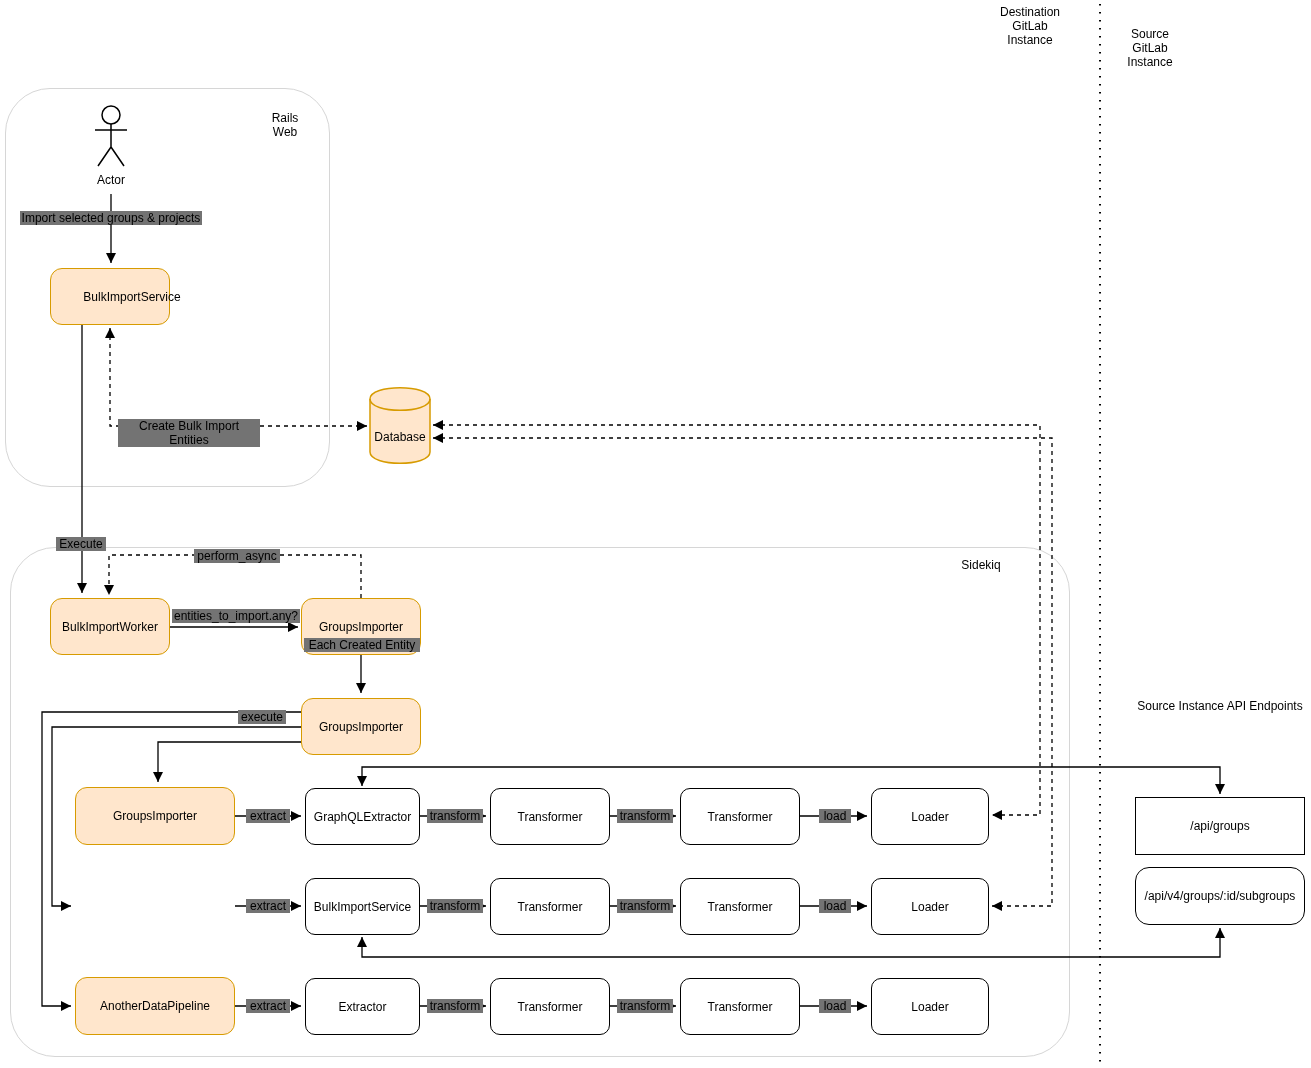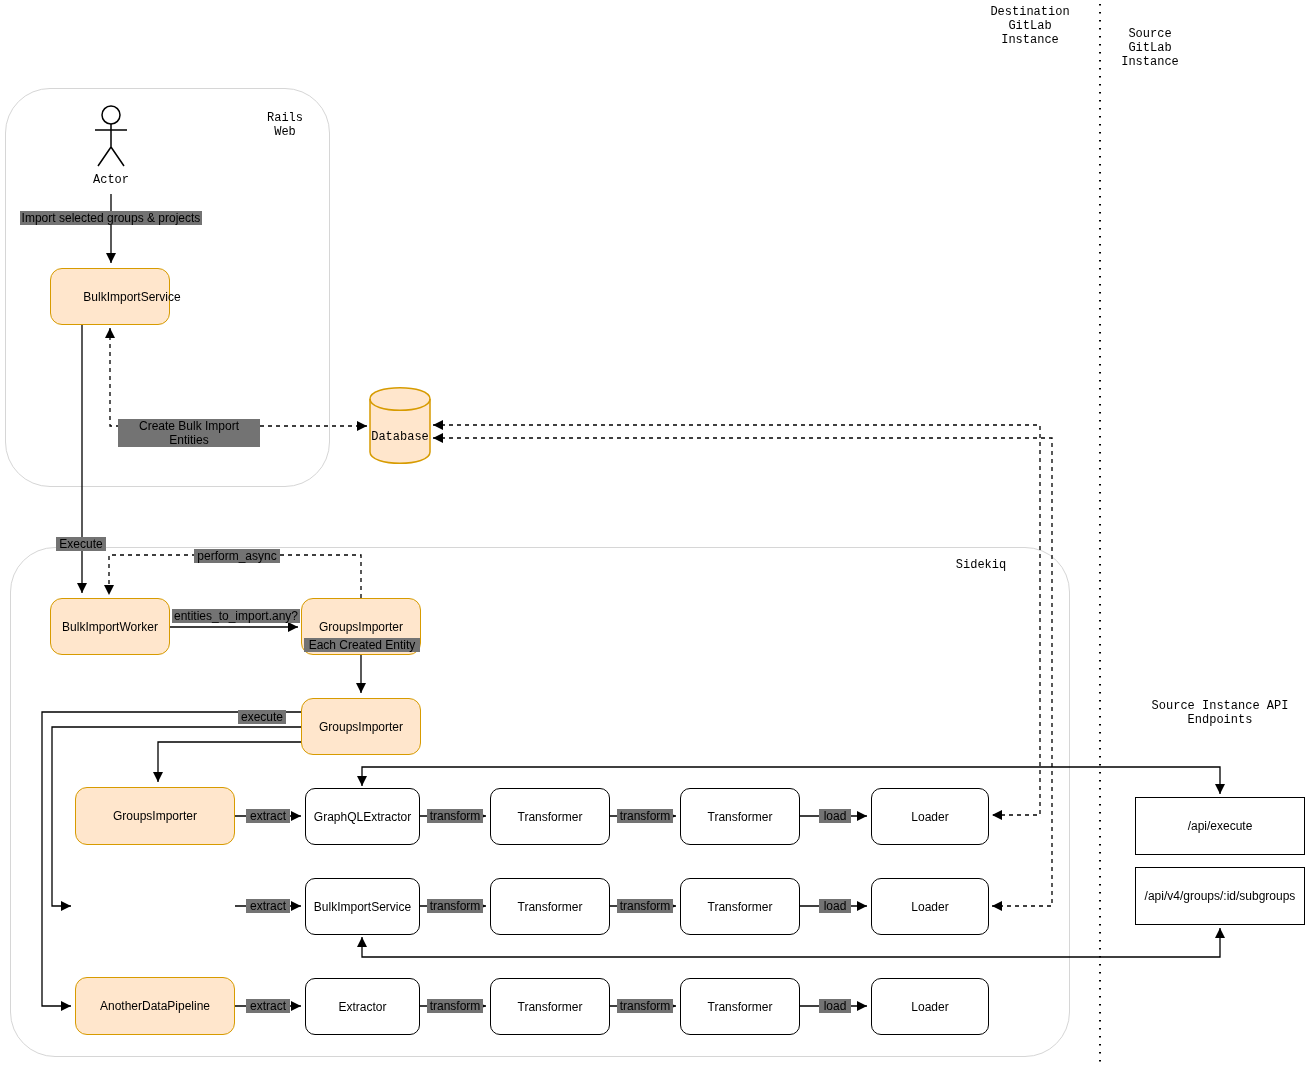--- a/index.html
+++ b/index.html
@@ -5,21 +5,21 @@
   html,body{margin:0;padding:0;background:#fff;}
   .canvas{position:relative;width:1311px;height:1068px;background:#fff;
           font-family:"Liberation Sans",sans-serif;font-size:12px;color:#000;overflow:hidden;}
   .container{position:absolute;background:#fff;border:1.5px solid #d6d6d6;border-radius:45px;z-index:1;box-sizing:border-box;}
   .wires{position:absolute;left:0;top:0;z-index:2;}
   .box{position:absolute;display:flex;align-items:center;justify-content:center;
        text-align:center;box-sizing:border-box;z-index:3;line-height:14px;}
   .node{background:#FFE6CC;border:1.5px solid #D79B00;border-radius:12px;}
   .stage{background:#fff;border:1.5px solid #000;border-radius:10px;}
   .endpoint{background:#fff;border:1.5px solid #000;border-radius:0;}
-  .lbl{position:absolute;text-align:center;z-index:3;line-height:14px;font-family:Liberation Mono, monospace;}
+  .lbl{position:absolute;text-align:center;z-index:3;line-height:14px;}
   .edge-lbl{position:absolute;text-align:center;background:#737373;z-index:3;line-height:14px;padding:0 1px;}
   .preline{white-space:pre-line;}
 </style>
 </head>
 <body>
 
 <div class="canvas">
 
   <div class="container" style="left:5px;top:88px;width:325px;height:399px;"></div>
   <div class="container" style="left:10px;top:547px;width:1060px;height:510px;"></div>
@@ -106,22 +106,22 @@
   <div class="box stage" style="left:490px;top:878px;width:120px;height:57px;">Transformer</div>
   <div class="box stage" style="left:680px;top:878px;width:120px;height:57px;">Transformer</div>
   <div class="box stage" style="left:871px;top:878px;width:118px;height:57px;">Loader</div>
 
   <div class="box node" style="left:75px;top:977px;width:160px;height:58px;">AnotherDataPipeline</div>
   <div class="box stage" style="left:305px;top:978px;width:115px;height:57px;">Extractor</div>
   <div class="box stage" style="left:490px;top:978px;width:120px;height:57px;">Transformer</div>
   <div class="box stage" style="left:680px;top:978px;width:120px;height:57px;">Transformer</div>
   <div class="box stage" style="left:871px;top:978px;width:118px;height:57px;">Loader</div>
 
-  <div class="box endpoint" style="left:1135px;top:797px;width:170px;height:58px;">/api/execute</div>
-  <div class="box endpoint" style="left:1135px;top:867px;width:170px;height:58px;">/api/v4/groups/:id/subgroups</div>
+  <div class="box endpoint" style="left:1135px;top:797px;width:170px;height:58px;">/api/groups</div>
+  <div class="box endpoint" style="left:1135px;top:867px;width:170px;height:58px;border-radius:14px;">/api/v4/groups/:id/subgroups</div>
 
   <div class="edge-lbl" style="left:20px;top:211px;width:180px;">Import selected groups &amp; projects</div>
   <div class="edge-lbl" style="left:118px;top:419px;width:140px;">Create Bulk Import Entities</div>
   <div class="edge-lbl" style="left:56px;top:537px;width:48px;">Execute</div>
   <div class="edge-lbl" style="left:194px;top:549px;width:84px;">perform_async</div>
   <div class="edge-lbl" style="left:172px;top:609px;width:126px;">entities_to_import.any?</div>
   <div class="edge-lbl" style="left:304px;top:638px;width:114px;">Each Created Entity</div>
   <div class="edge-lbl" style="left:238px;top:710px;width:46px;">execute</div>
 
   <div class="edge-lbl" style="left:246px;top:809px;width:42px;">extract</div>

